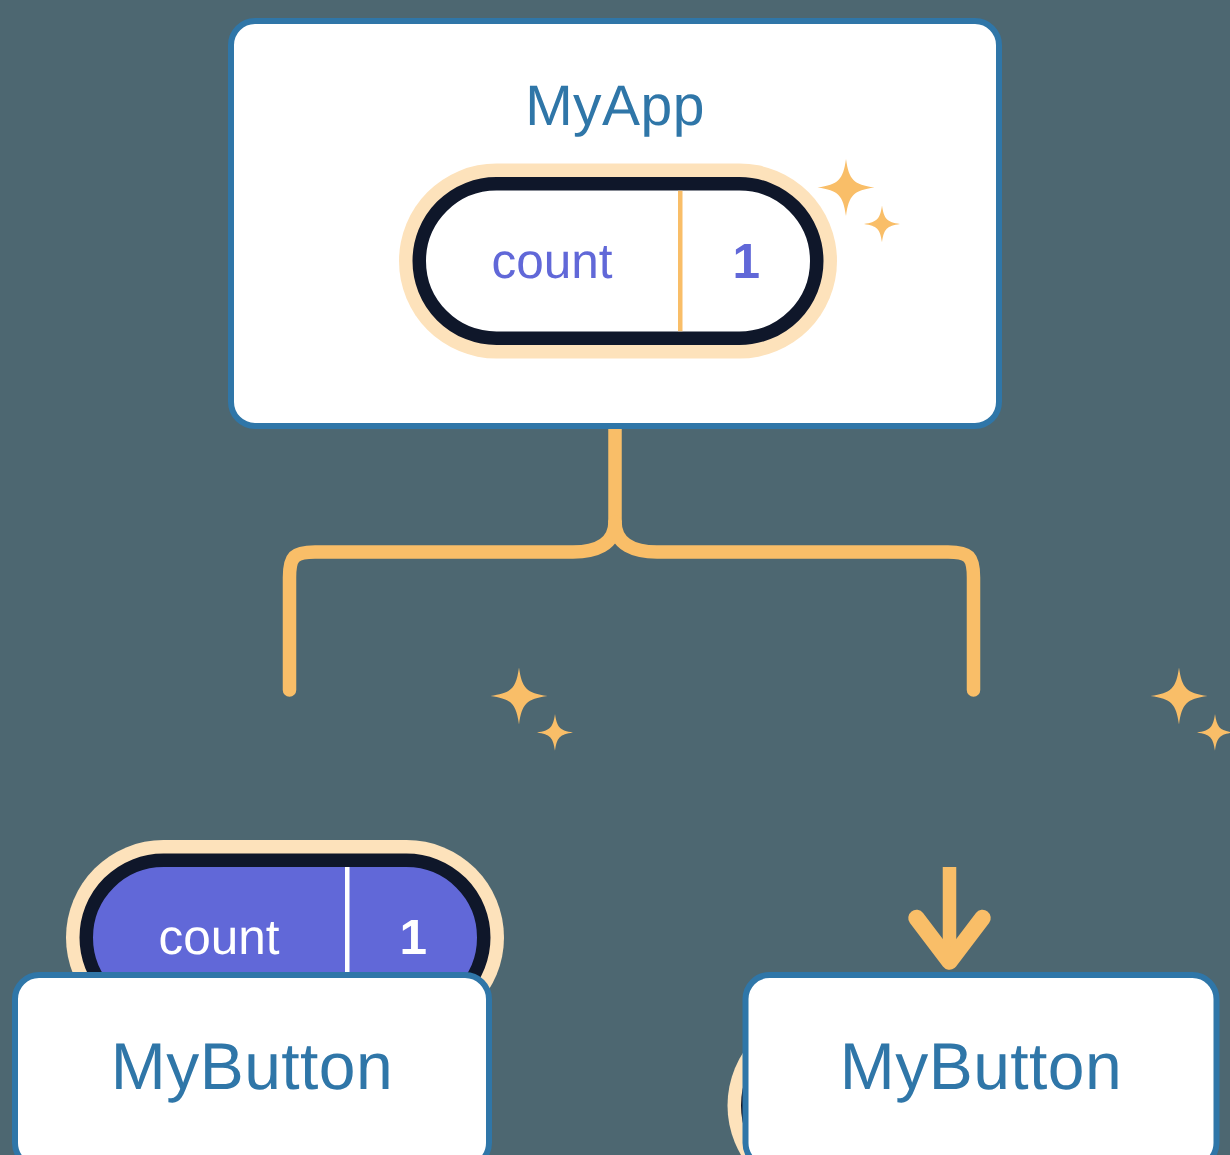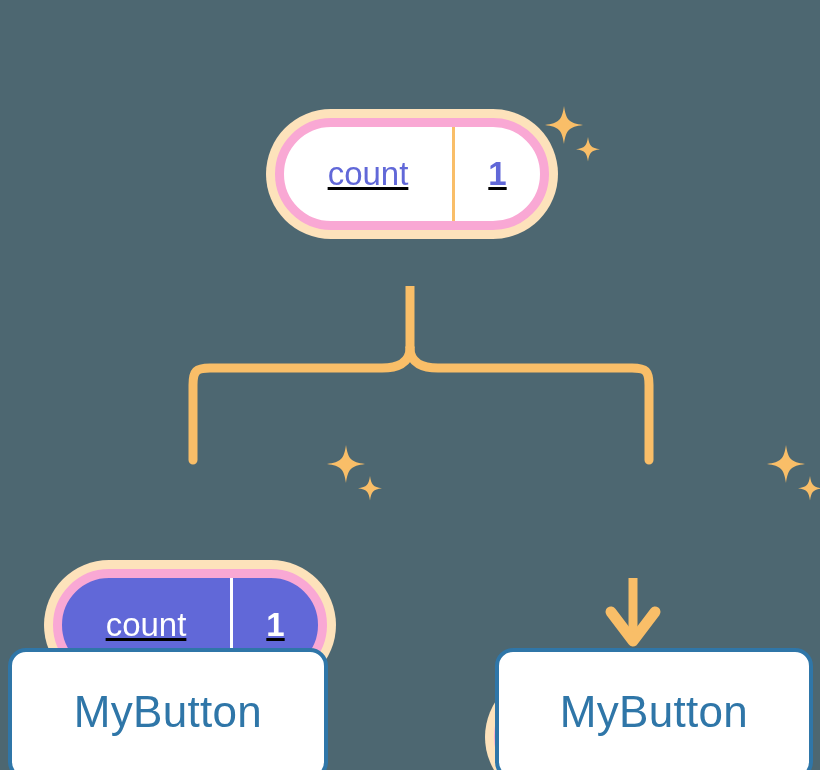--- a/index.html
+++ b/index.html
@@ -89,28 +89,27 @@
   }
 
   .card-button .card-title {
     font-size: 44px;
     margin-top: -4px;
   }
 
   .pill {
     position: relative;
     box-sizing: border-box;
-    border: 9px solid #f9a8d4;
+    border: 9px solid #0f172a;
     border-radius: 999px;
     display: flex;
     align-items: stretch;
     overflow: hidden;
     
     box-shadow: 0 0 0 9px #fde2bb;
-    text-decoration: underline;
   }
 
   .pill-key, .pill-val {
     display: flex;
     align-items: center;
     justify-content: center;
     box-sizing: border-box;
   }
 
   .pill-divider {
@@ -208,20 +207,23 @@
       <path d="M 193 578 L 193 632" stroke="#f9be68" stroke-width="9" fill="none" stroke-linecap="butt"></path>
       <path d="M 171 612 L 193 641 L 215 612" stroke="#f9be68" stroke-width="11" fill="none" stroke-linecap="round" stroke-linejoin="round"></path>
     </g>
 
     <g>
       <path d="M 633 578 L 633 632" stroke="#f9be68" stroke-width="9" fill="none" stroke-linecap="butt"></path>
       <path d="M 611 612 L 633 641 L 655 612" stroke="#f9be68" stroke-width="11" fill="none" stroke-linecap="round" stroke-linejoin="round"></path>
     </g>
   </svg>
 
+  <div class="card" id="card-myapp">
+    <div class="card-title">MyApp</div>
+  </div>
 
   <div class="pill pill--light" id="pill-top">
     <div class="pill-key">count</div>
     <div class="pill-divider"></div>
     <div class="pill-val">1</div>
   </div>
 
   <svg class="sparkles" id="sparkles-top" width="70" height="70" viewBox="0 0 70 70">
     <path fill="#f9be68" d="M 26 2 C 28 16 31 19 45 21 C 31 23 28 26 26 40 C 24 26 21 23 7 21 C 21 19 24 16 26 2 Z"></path>
     <path fill="#f9be68" d="M 50 33 C 51.3 42 53.2 44 62 45.3 C 53.2 46.6 51.3 48.5 50 57.5 C 48.7 48.5 46.8 46.6 38 45.3 C 46.8 44 48.7 42 50 33 Z"></path>

